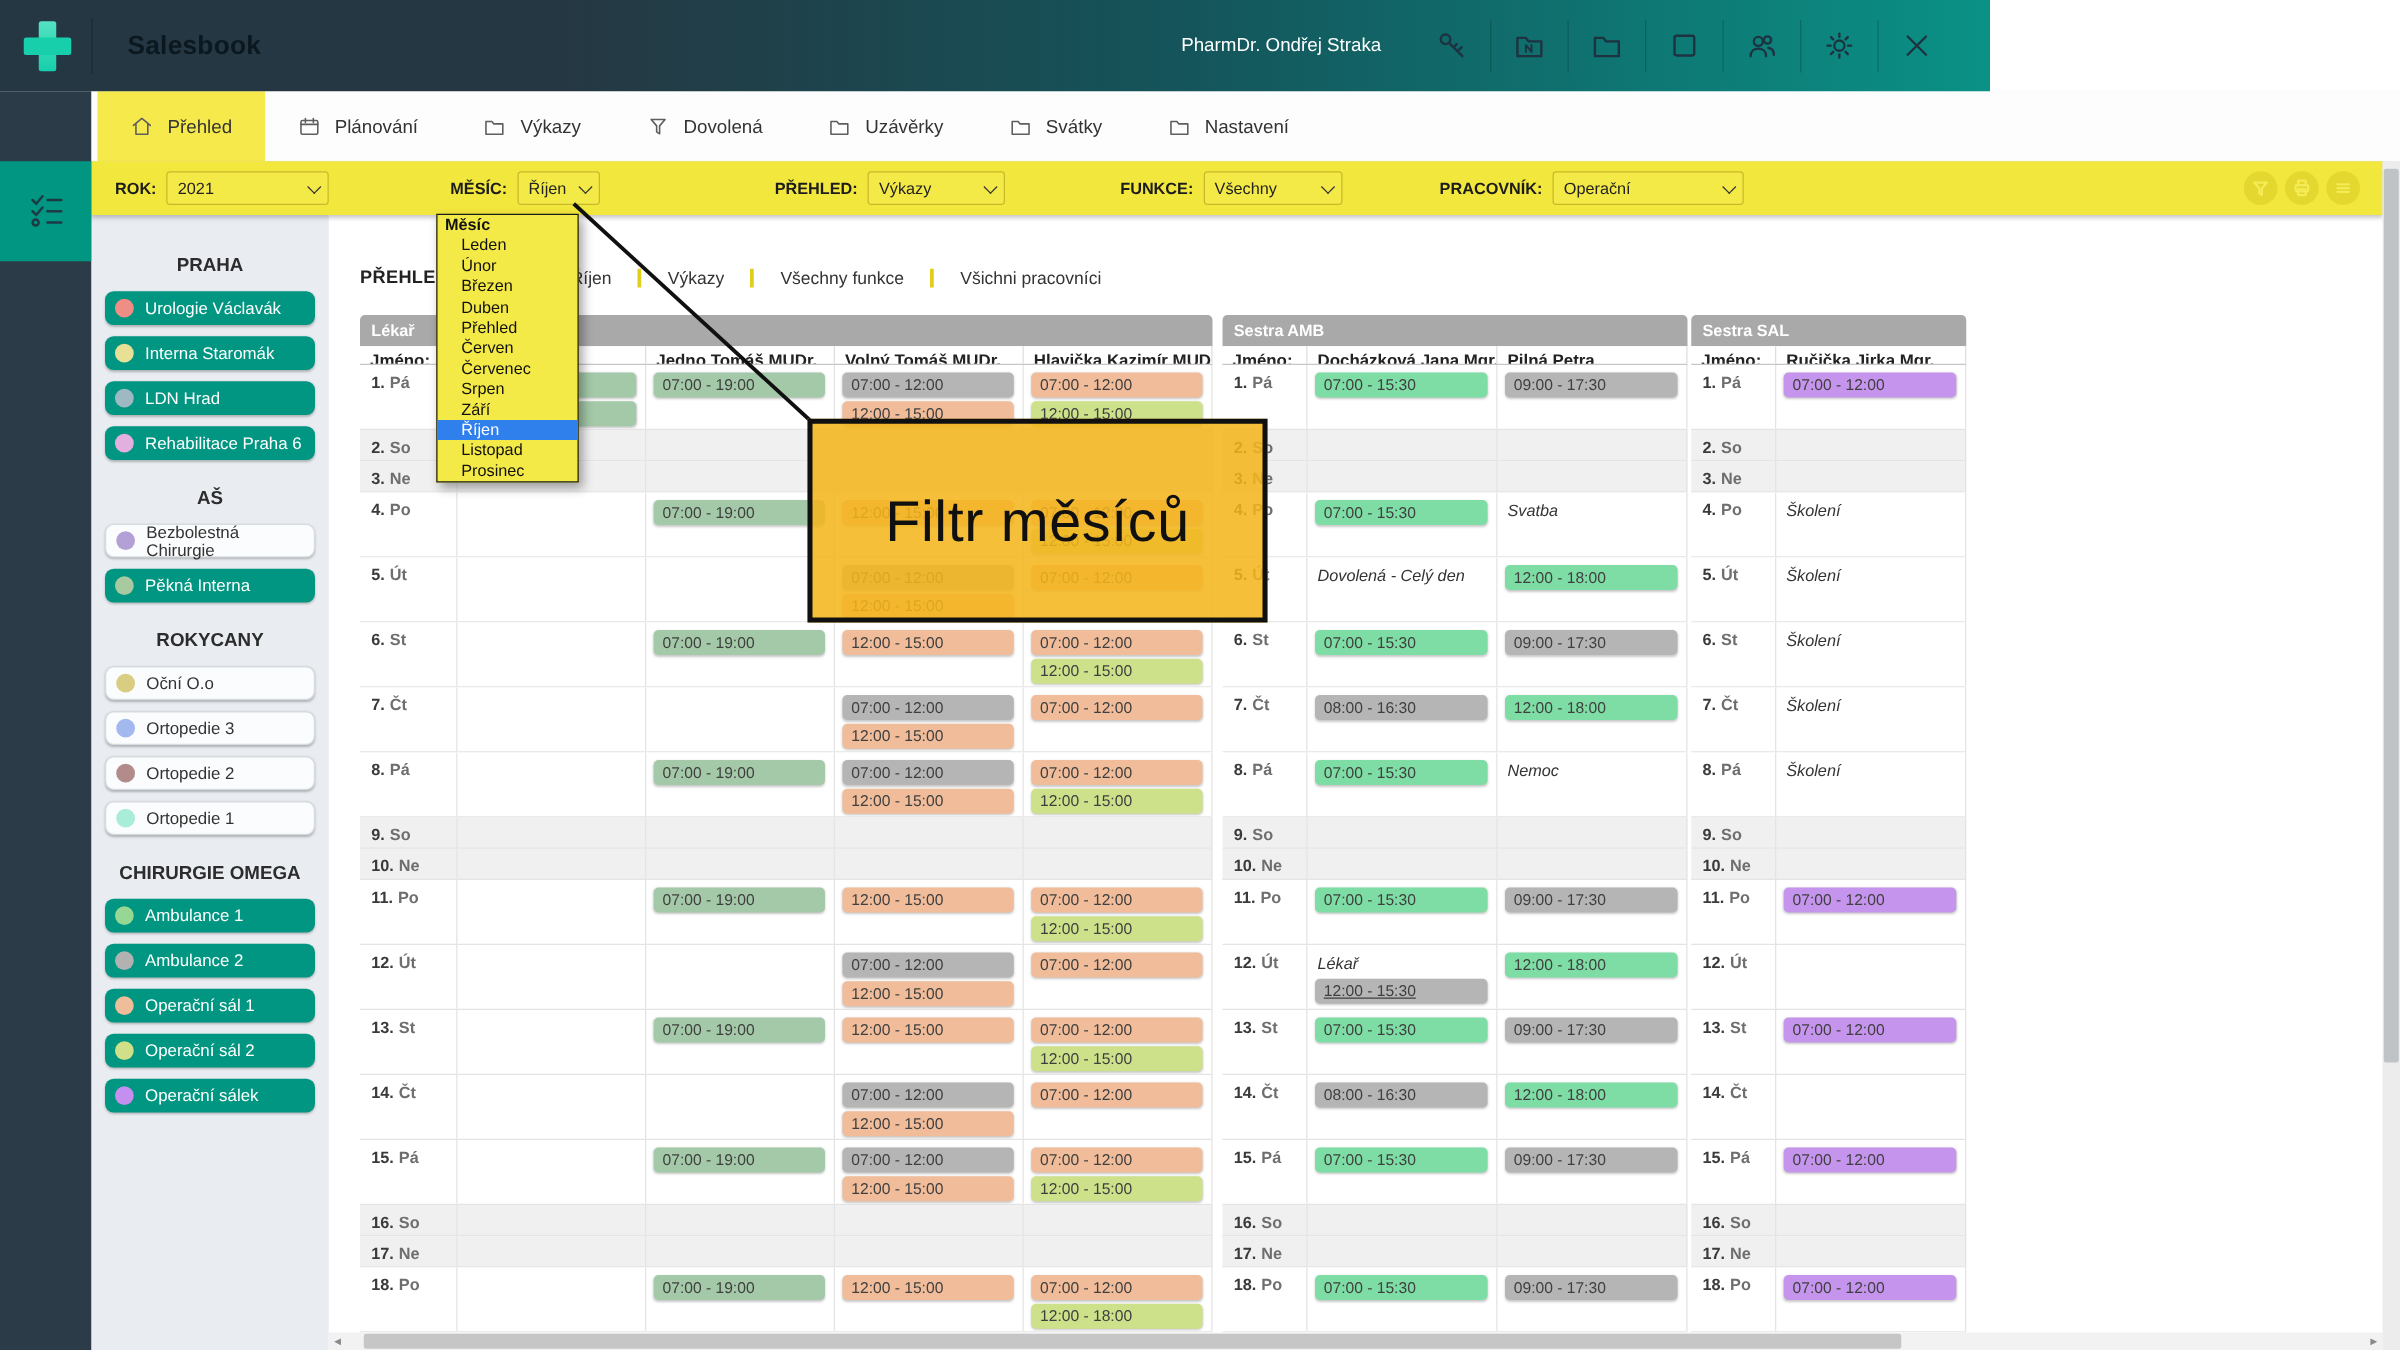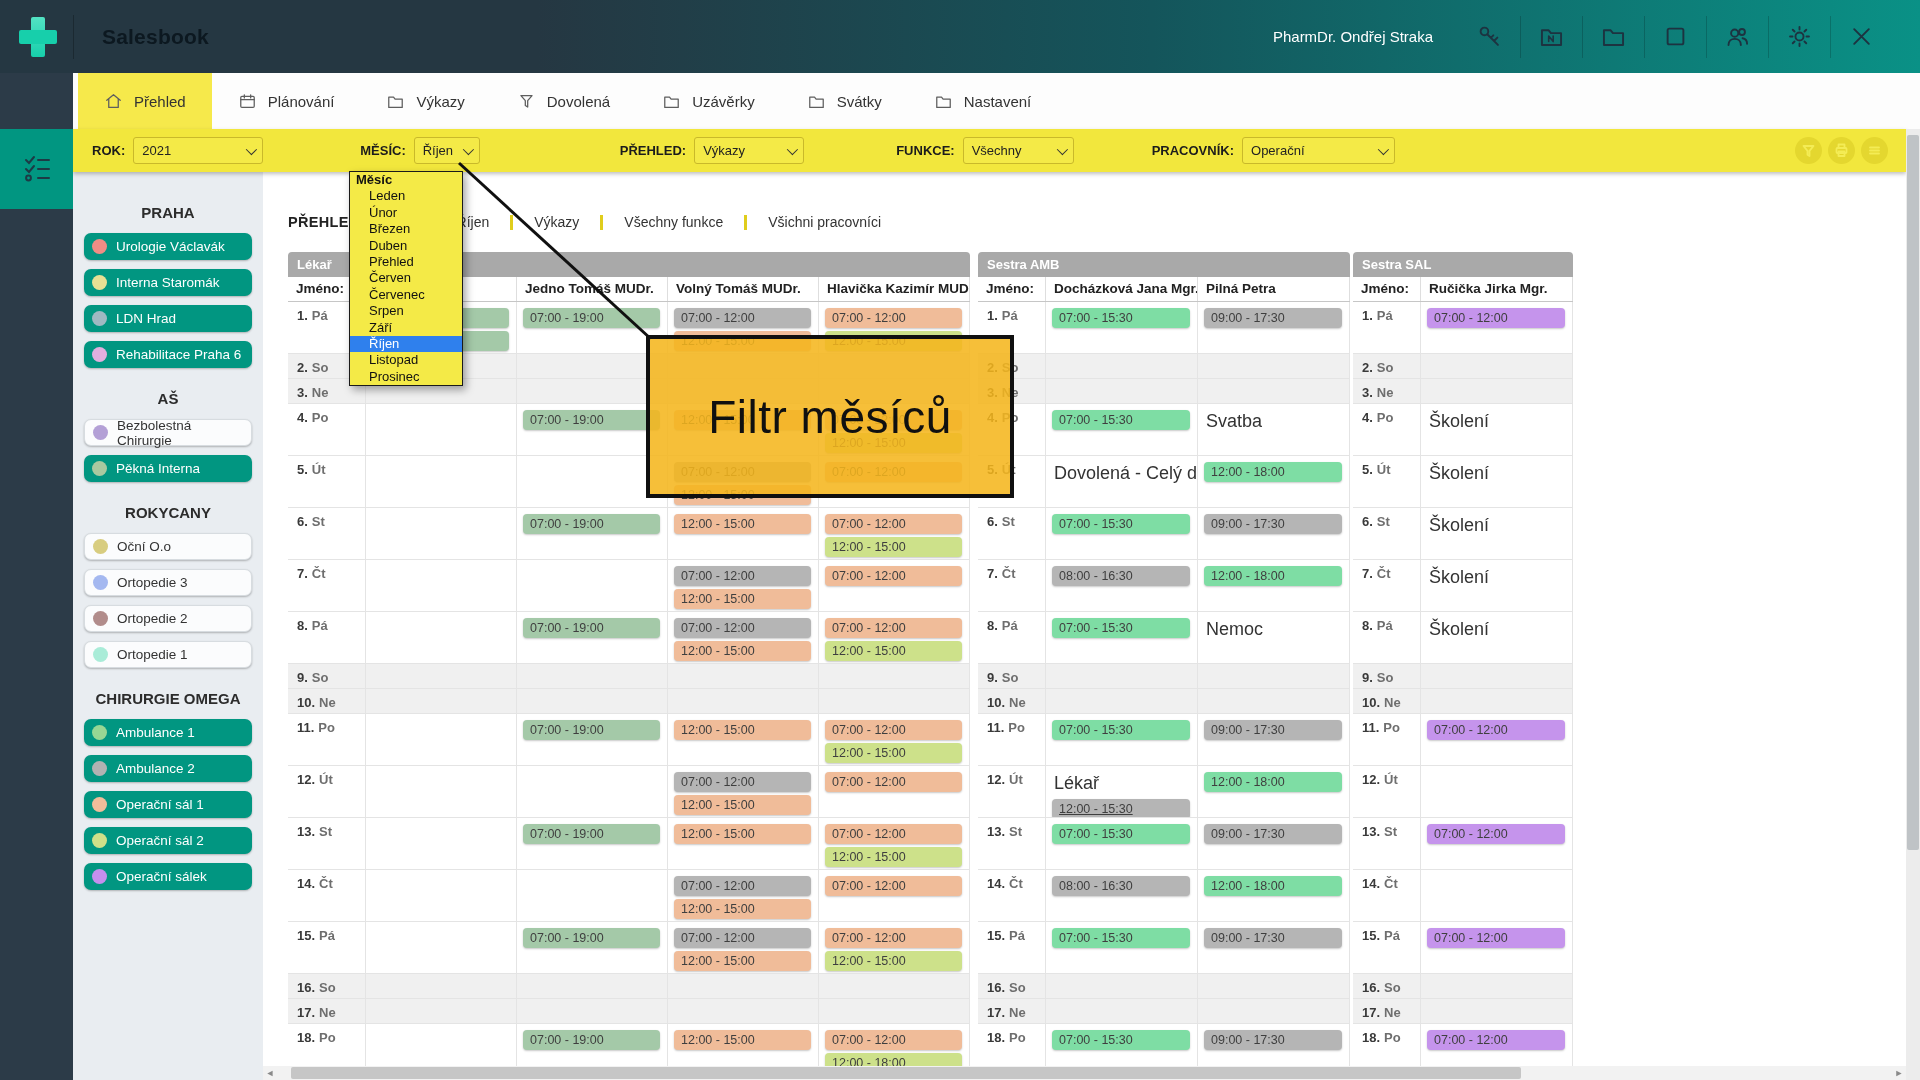--- a/index.html
+++ b/index.html
@@ -1,20 +1,20 @@
 <!DOCTYPE html>
 <html><head>
 <meta charset="utf-8">
 <style>
   html,body{margin:0;padding:0;background:#666;}
   *{box-sizing:border-box;font-family:"Liberation Sans","DejaVu Sans",sans-serif;}
   .stage{position:relative;width:1920px;height:1080px;background:#fff;overflow:hidden;margin:0 auto;}
 
   
-  .app-header{position:absolute;left:0;top:0;width:1920px;height:73px;
+  .app-header{position:absolute;left:0;top:0;width:1592px;height:73px;
     background:linear-gradient(to right,#253742 0%,#253742 28%,#14555b 60%,#0a9186 100%);
     display:flex;align-items:center;z-index:30;}
   .logo-box{position:relative;width:73px;height:73px;flex:0 0 auto;}
   .logo-cross{position:absolute;left:19px;top:17px;width:38px;height:40px;}
   .logo-cross .v{position:absolute;left:12px;top:0;width:14px;height:40px;background:linear-gradient(#53e2c3,#17cfab);border-radius:2px;}
   .logo-cross .h{position:absolute;left:0;top:13px;width:38px;height:14px;background:#17cfab;border-radius:2px;}
   .hdr-sep{width:1px;height:44px;background:rgba(0,0,0,0.25);margin-right:28px;}
   .app-title{font-size:21px;font-weight:bold;color:#0c1820;letter-spacing:0.2px;}
   .hdr-right{margin-left:auto;display:flex;align-items:center;padding-right:28px;}
   .hdr-user{color:#ffffff;font-size:15px;margin-right:26px;}
@@ -61,32 +61,32 @@
   
   .content{position:absolute;left:215px;top:30px;width:1300px;height:864px;overflow:hidden;}
   .breadcrumb{position:absolute;left:0;top:0;height:40px;display:flex;align-items:center;gap:21px;}
   .bc-title{font-size:14.5px;font-weight:bold;color:#222;letter-spacing:0.3px;}
   .bc-item{font-size:14px;color:#333;}
   .bc-sep{width:3px;height:15px;background:#e0cd1c;}
   .table-area{position:absolute;left:0;top:50px;width:1300px;height:824px;}
   .section{position:absolute;top:0;}
   .sec-bar{height:25px;background:#a9a9a9;border-radius:4px 4px 0 0;color:#fff;font-size:13px;font-weight:bold;
     display:flex;align-items:center;padding-left:9px;}
-  .name-row{height:25px;display:flex;border-bottom:1px solid #c6c6c6;background:#fff;}
+  .name-row{height:15px;display:flex;border-bottom:1px solid #c6c6c6;background:#fff;}
   .name-cell{font-size:13.5px;font-weight:bold;color:#222;padding:4px 0 0 8px;border-right:1px solid #dedede;
     white-space:nowrap;overflow:hidden;}
   .s-row{display:flex;border-bottom:1px solid #e4e4e4;background:#fff;}
   .s-row.weekend{background:#f0f0f0;}
   .s-row .rl{padding:6px 0 0 9px;font-size:13px;white-space:nowrap;border-right:1px solid #e4e4e4;}
   .rl .rn{font-weight:bold;color:#3a3a3a;}
   .rl .rd{font-weight:bold;color:#6e6e6e;margin-left:4px;}
   .s-cell{border-right:1px solid #e4e4e4;padding-top:3px;overflow:hidden;}
   .pill{height:20px;margin:3px 7px 2px 6px;border-radius:4px;font-size:12.5px;color:#3f3f3f;
     line-height:20px;padding:0 7px;white-space:nowrap;box-shadow:0 1px 2px rgba(0,0,0,0.22);cursor:pointer;}
-  .cell-text{font-size:18px;color:#333;padding:4px 0 2px 8px;white-space:nowrap;}
+  .cell-text{font-size:13px;color:#333;padding:4px 0 2px 8px;white-space:nowrap;font-style:italic;}
 
   
   .month-dd{position:absolute;left:349px;top:171px;width:114px;background:#f4ea47;border:1px solid #1a1a1a;
     box-shadow:3px 4px 8px rgba(0,0,0,0.35);z-index:70;}
   .dd-item{font-size:13px;color:#111;line-height:16.4px;padding-left:19px;white-space:nowrap;cursor:pointer;}
   .dd-item.hdr{font-weight:bold;padding-left:6px;cursor:default;}
   .dd-item.sel{background:#2f80ed;color:#fff;}
 
   
   .callout-line{position:absolute;left:0;top:0;width:1920px;height:1080px;z-index:66;pointer-events:none;}

